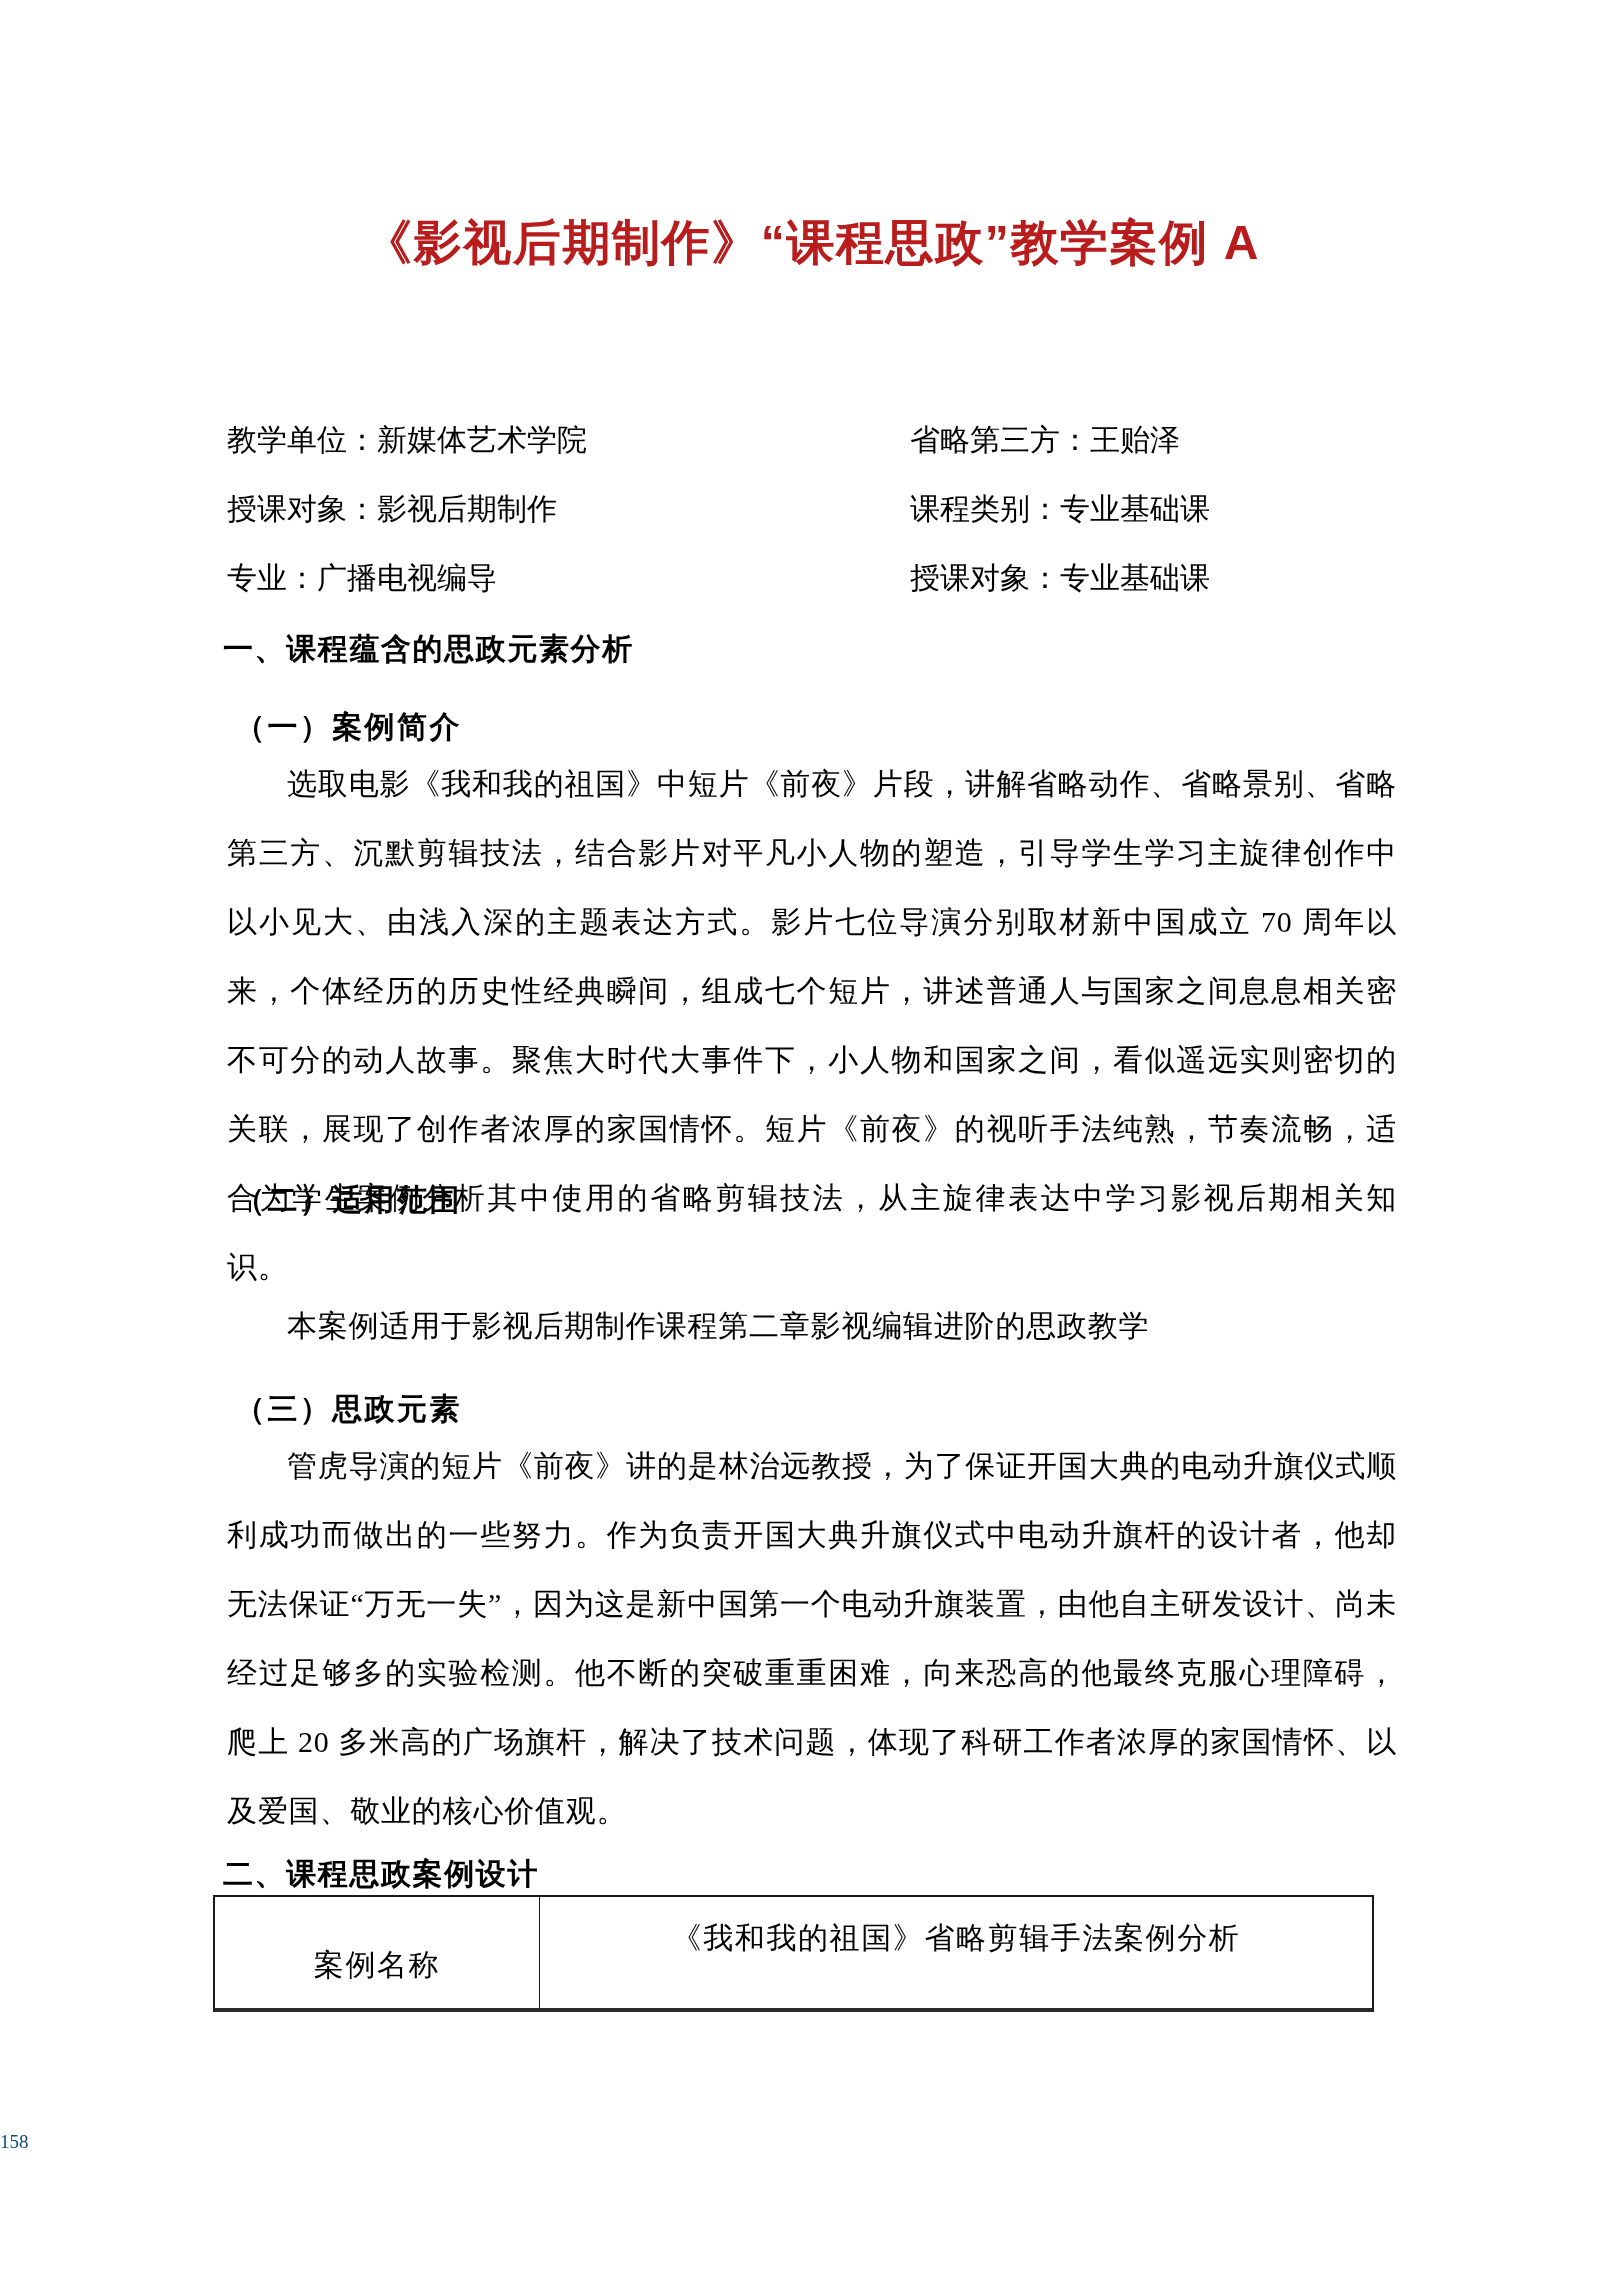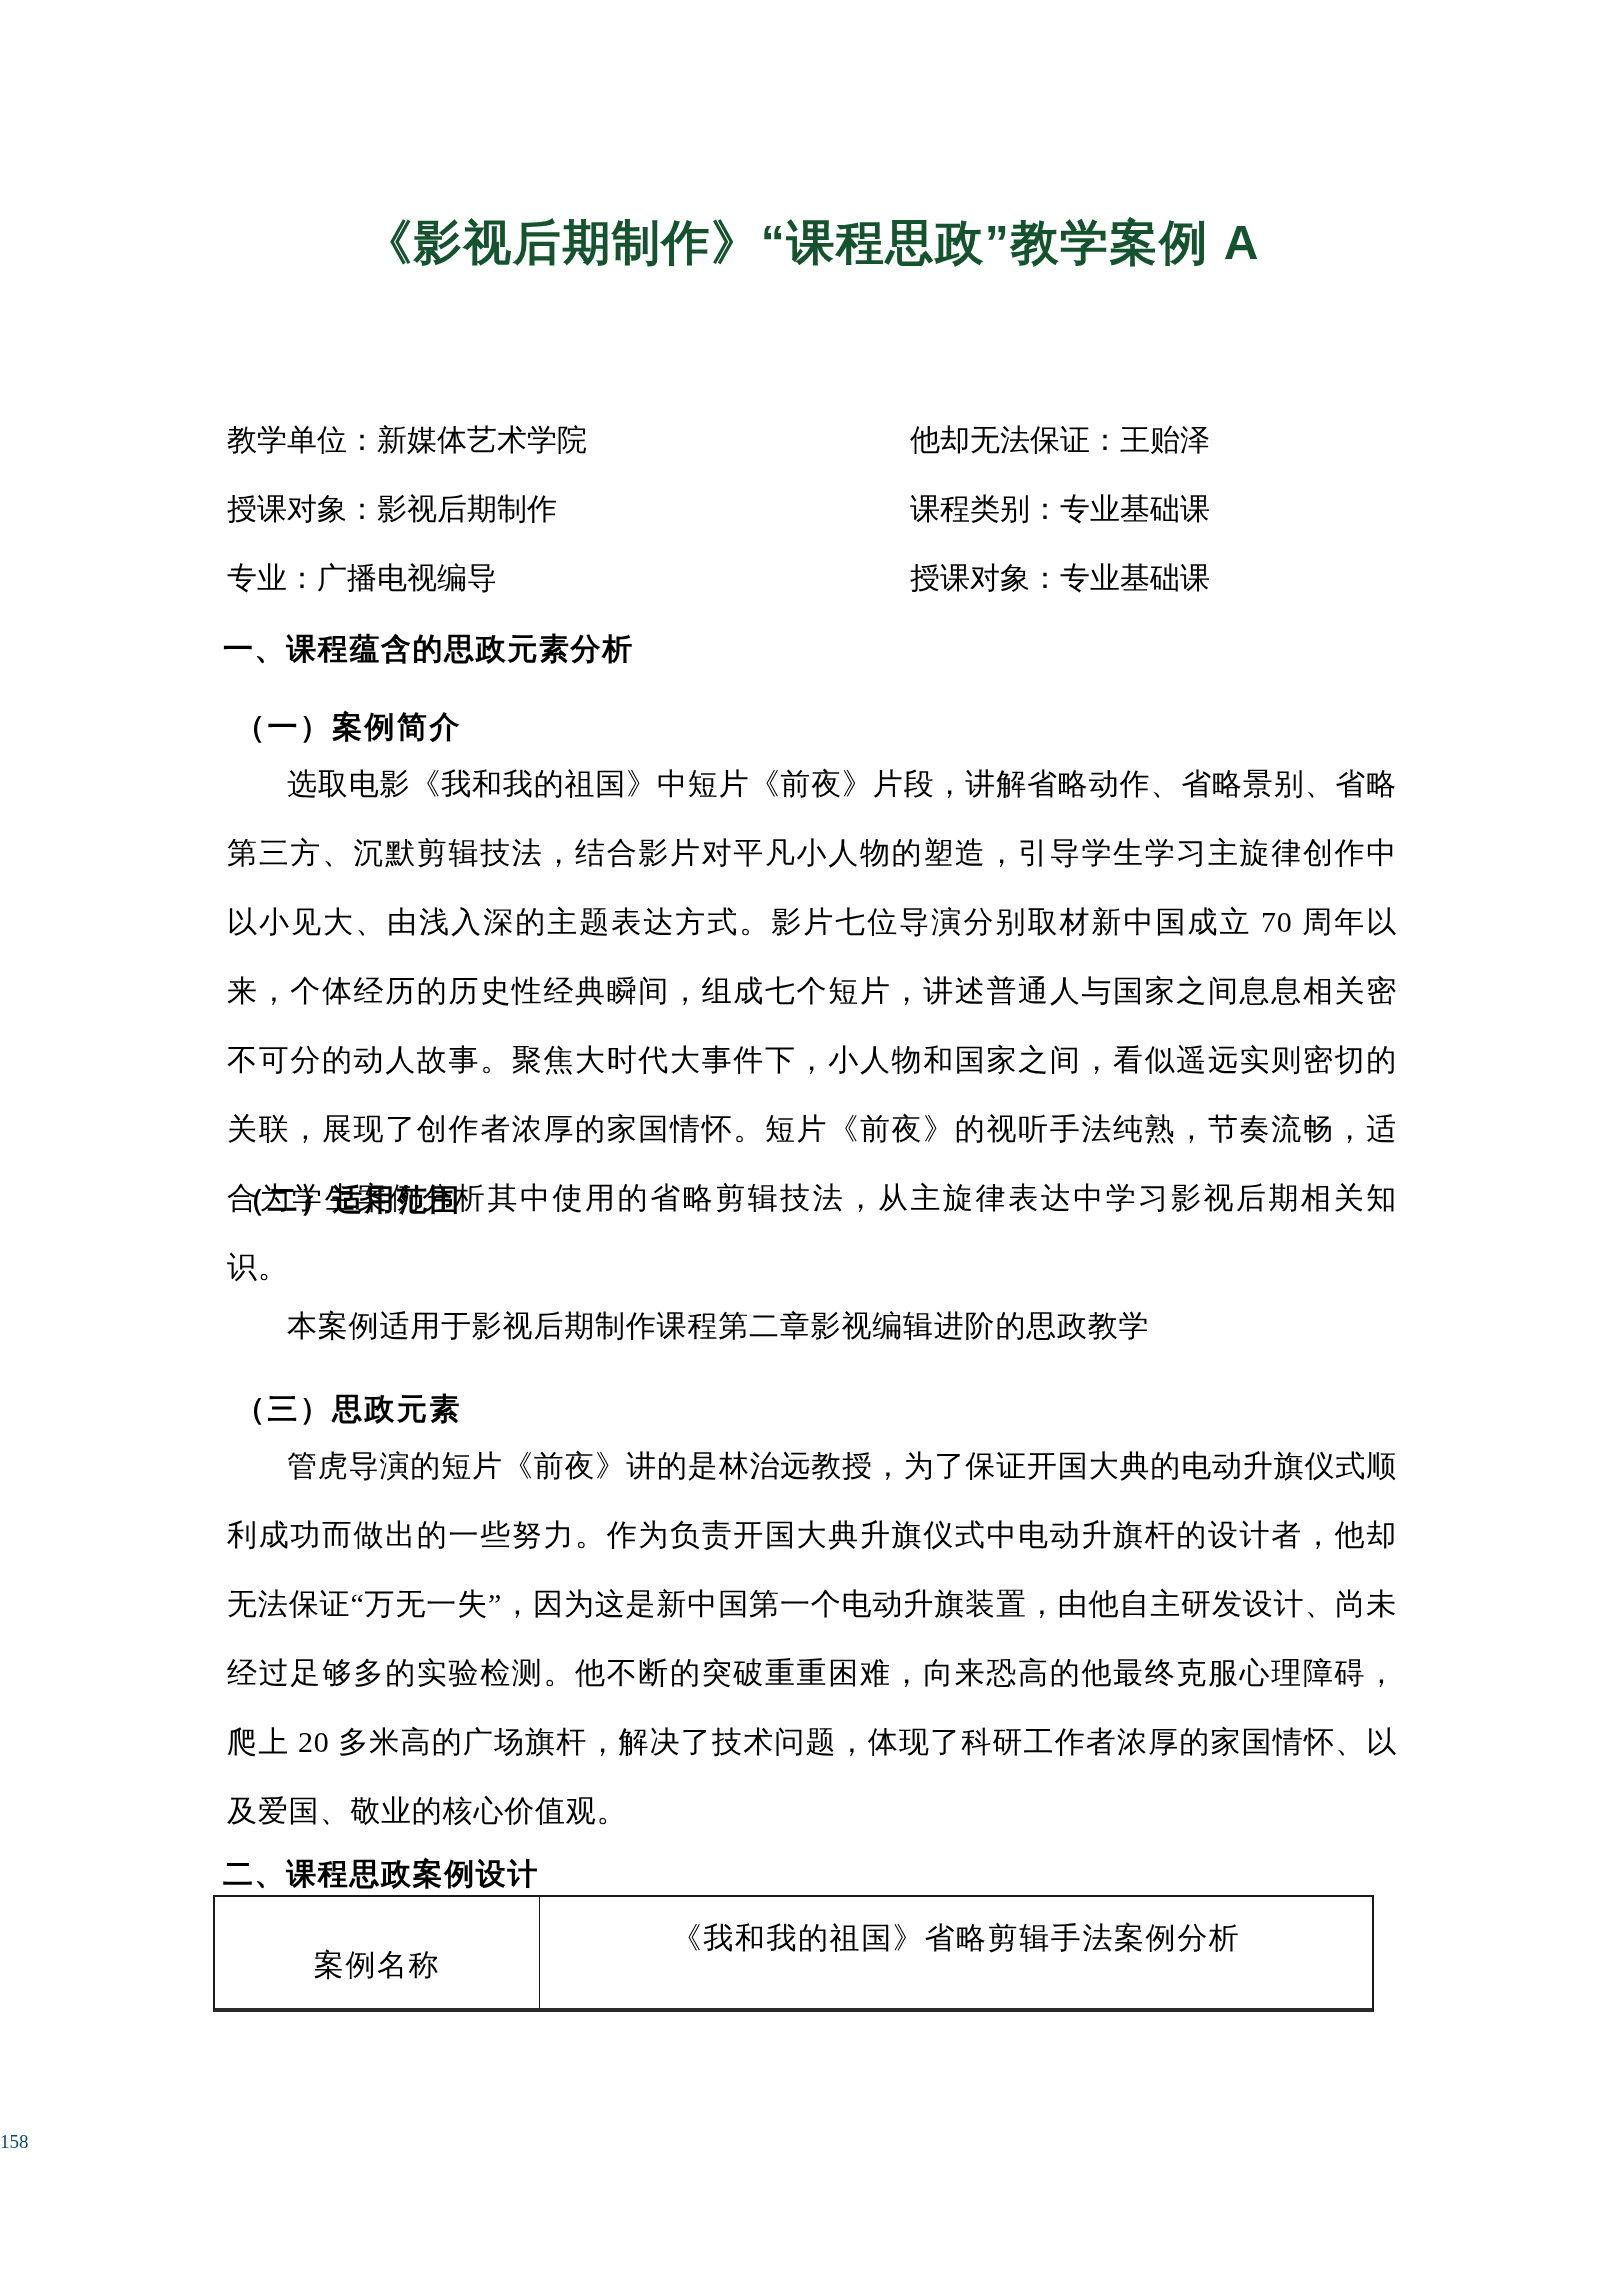--- a/index.html
+++ b/index.html
@@ -21,21 +21,21 @@
     top: 213px;
     left: 0;
     width: 1624px;
     margin: 0;
     text-align: center;
     font-family: "Liberation Sans", sans-serif;
     font-weight: 700;
     font-size: 48px;
     line-height: 60px;
     letter-spacing: 1.6px;
-    color: #14532d;
+    color: #b91c1c;
   }
   .meta-block {
     position: absolute;
     top: 405px;
     left: 227px;
     width: 1170px;
   }
   .meta-row {
     position: relative;
     height: 69px;
@@ -131,21 +131,21 @@
 </head>
 <body>
 
 <div class="page">
 
   <h1 class="doc-title">《影视后期制作》“课程思政”教学案例 A</h1>
 
   <div class="meta-block">
     <div class="meta-row">
       <span class="meta-left">教学单位：新媒体艺术学院</span>
-      <span class="meta-right">他却无法保证：王贻泽</span>
+      <span class="meta-right">省略第三方：王贻泽</span>
     </div>
     <div class="meta-row">
       <span class="meta-left">授课对象：影视后期制作</span>
       <span class="meta-right">课程类别：专业基础课</span>
     </div>
     <div class="meta-row">
       <span class="meta-left">专业：广播电视编导</span>
       <span class="meta-right">授课对象：专业基础课</span>
     </div>
   </div>

